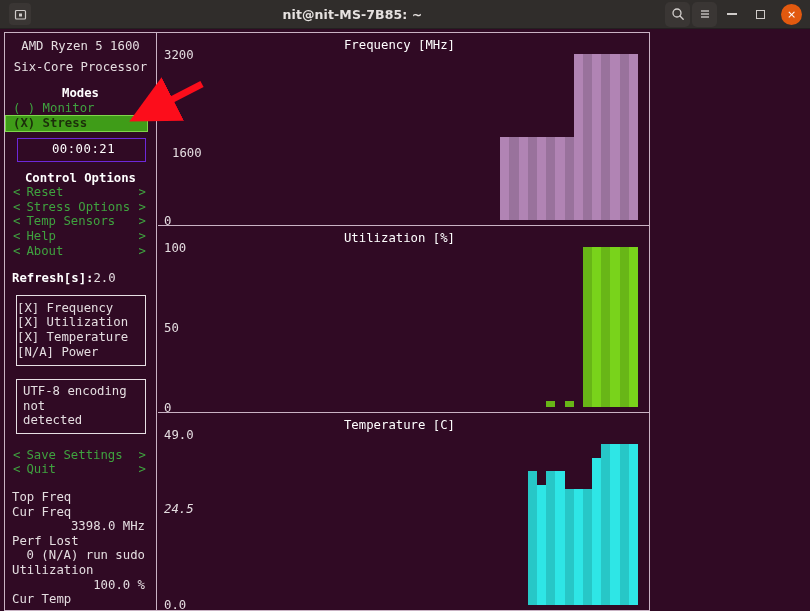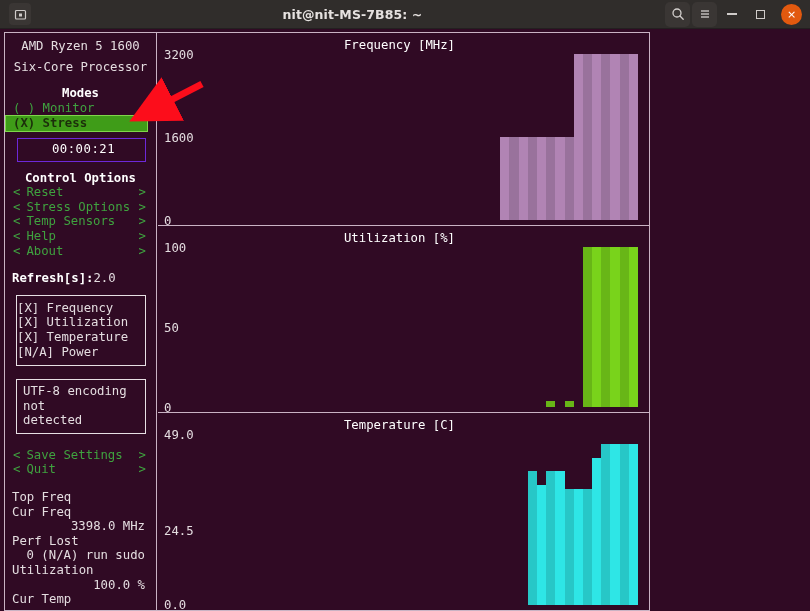--- a/index.html
+++ b/index.html
@@ -249,21 +249,21 @@
       <div class="stat-val">100.0 %</div>
       <div class="stat-label">Cur Temp</div>
     </div>
   </div>
 
   <div class="charts">
     <div class="chart" id="chart0" style="height:193px">
       <div class="chart-title">Frequency [MHz]</div>
       <div class="plot">
             <div class="ytick" style="top: 16px;">3200</div>
-            <div class="ytick" style="top: 99px;">1600</div>
+            <div class="ytick" style="top: 114px; margin-left: 8px;">1600</div>
             <div class="ytick" style="top: 182px;">0</div>
             <div class="bars" style="height: 166px; bottom: 5px;">
               <div class="bar" style="width: 9.2px; height: 83px; background: rgb(177, 132, 180); box-shadow: transparent 0px 0px 0px 99px inset;"></div>
               <div class="bar" style="width: 9.2px; height: 83px; background: rgb(177, 132, 180); box-shadow: rgba(0, 0, 0, 0.133) 0px 0px 0px 99px inset;"></div>
               <div class="bar" style="width: 9.2px; height: 83px; background: rgb(177, 132, 180); box-shadow: transparent 0px 0px 0px 99px inset;"></div>
               <div class="bar" style="width: 9.2px; height: 83px; background: rgb(177, 132, 180); box-shadow: rgba(0, 0, 0, 0.133) 0px 0px 0px 99px inset;"></div>
               <div class="bar" style="width: 9.2px; height: 83px; background: rgb(177, 132, 180); box-shadow: transparent 0px 0px 0px 99px inset;"></div>
               <div class="bar" style="width: 9.2px; height: 83px; background: rgb(177, 132, 180); box-shadow: rgba(0, 0, 0, 0.133) 0px 0px 0px 99px inset;"></div>
               <div class="bar" style="width: 9.2px; height: 83px; background: rgb(177, 132, 180); box-shadow: transparent 0px 0px 0px 99px inset;"></div>
               <div class="bar" style="width: 9.2px; height: 83px; background: rgb(177, 132, 180); box-shadow: rgba(0, 0, 0, 0.133) 0px 0px 0px 99px inset;"></div>
@@ -299,21 +299,21 @@
               <div class="bar" style="width: 9.2px; height: 160px; background: rgb(121, 211, 27); box-shadow: transparent 0px 0px 0px 99px inset;"></div>
               <div class="bar" style="width: 9.2px; height: 160px; background: rgb(121, 211, 27); box-shadow: rgba(0, 0, 0, 0.133) 0px 0px 0px 99px inset;"></div>
               <div class="bar" style="width: 9.2px; height: 160px; background: rgb(121, 211, 27); box-shadow: transparent 0px 0px 0px 99px inset;"></div>
             </div>
           </div>
     </div>
     <div class="chart" id="chart2" style="height:197px">
       <div class="chart-title">Temperature [C]</div>
       <div class="plot">
             <div class="ytick" style="top: 16px;">49.0</div>
-            <div class="ytick" style="top: 112px;">24.5</div>
+            <div class="ytick" style="top: 90px; font-style: italic;">24.5</div>
             <div class="ytick" style="top: 186px;">0.0</div>
             <div class="bars" style="height: 170px; bottom: 5px;">
               <div class="bar" style="width: 9.2px; height: 0px; background: rgb(46, 230, 230); box-shadow: transparent 0px 0px 0px 99px inset;"></div>
               <div class="bar" style="width: 9.2px; height: 0px; background: rgb(46, 230, 230); box-shadow: rgba(0, 0, 0, 0.133) 0px 0px 0px 99px inset;"></div>
               <div class="bar" style="width: 9.2px; height: 0px; background: rgb(46, 230, 230); box-shadow: transparent 0px 0px 0px 99px inset;"></div>
               <div class="bar" style="width: 9.2px; height: 133.571px; background: rgb(46, 230, 230); box-shadow: rgba(0, 0, 0, 0.133) 0px 0px 0px 99px inset;"></div>
               <div class="bar" style="width: 9.2px; height: 119.694px; background: rgb(46, 230, 230); box-shadow: transparent 0px 0px 0px 99px inset;"></div>
               <div class="bar" style="width: 9.2px; height: 133.571px; background: rgb(46, 230, 230); box-shadow: rgba(0, 0, 0, 0.133) 0px 0px 0px 99px inset;"></div>
               <div class="bar" style="width: 9.2px; height: 133.571px; background: rgb(46, 230, 230); box-shadow: transparent 0px 0px 0px 99px inset;"></div>
               <div class="bar" style="width: 9.2px; height: 116.224px; background: rgb(46, 230, 230); box-shadow: rgba(0, 0, 0, 0.133) 0px 0px 0px 99px inset;"></div>

